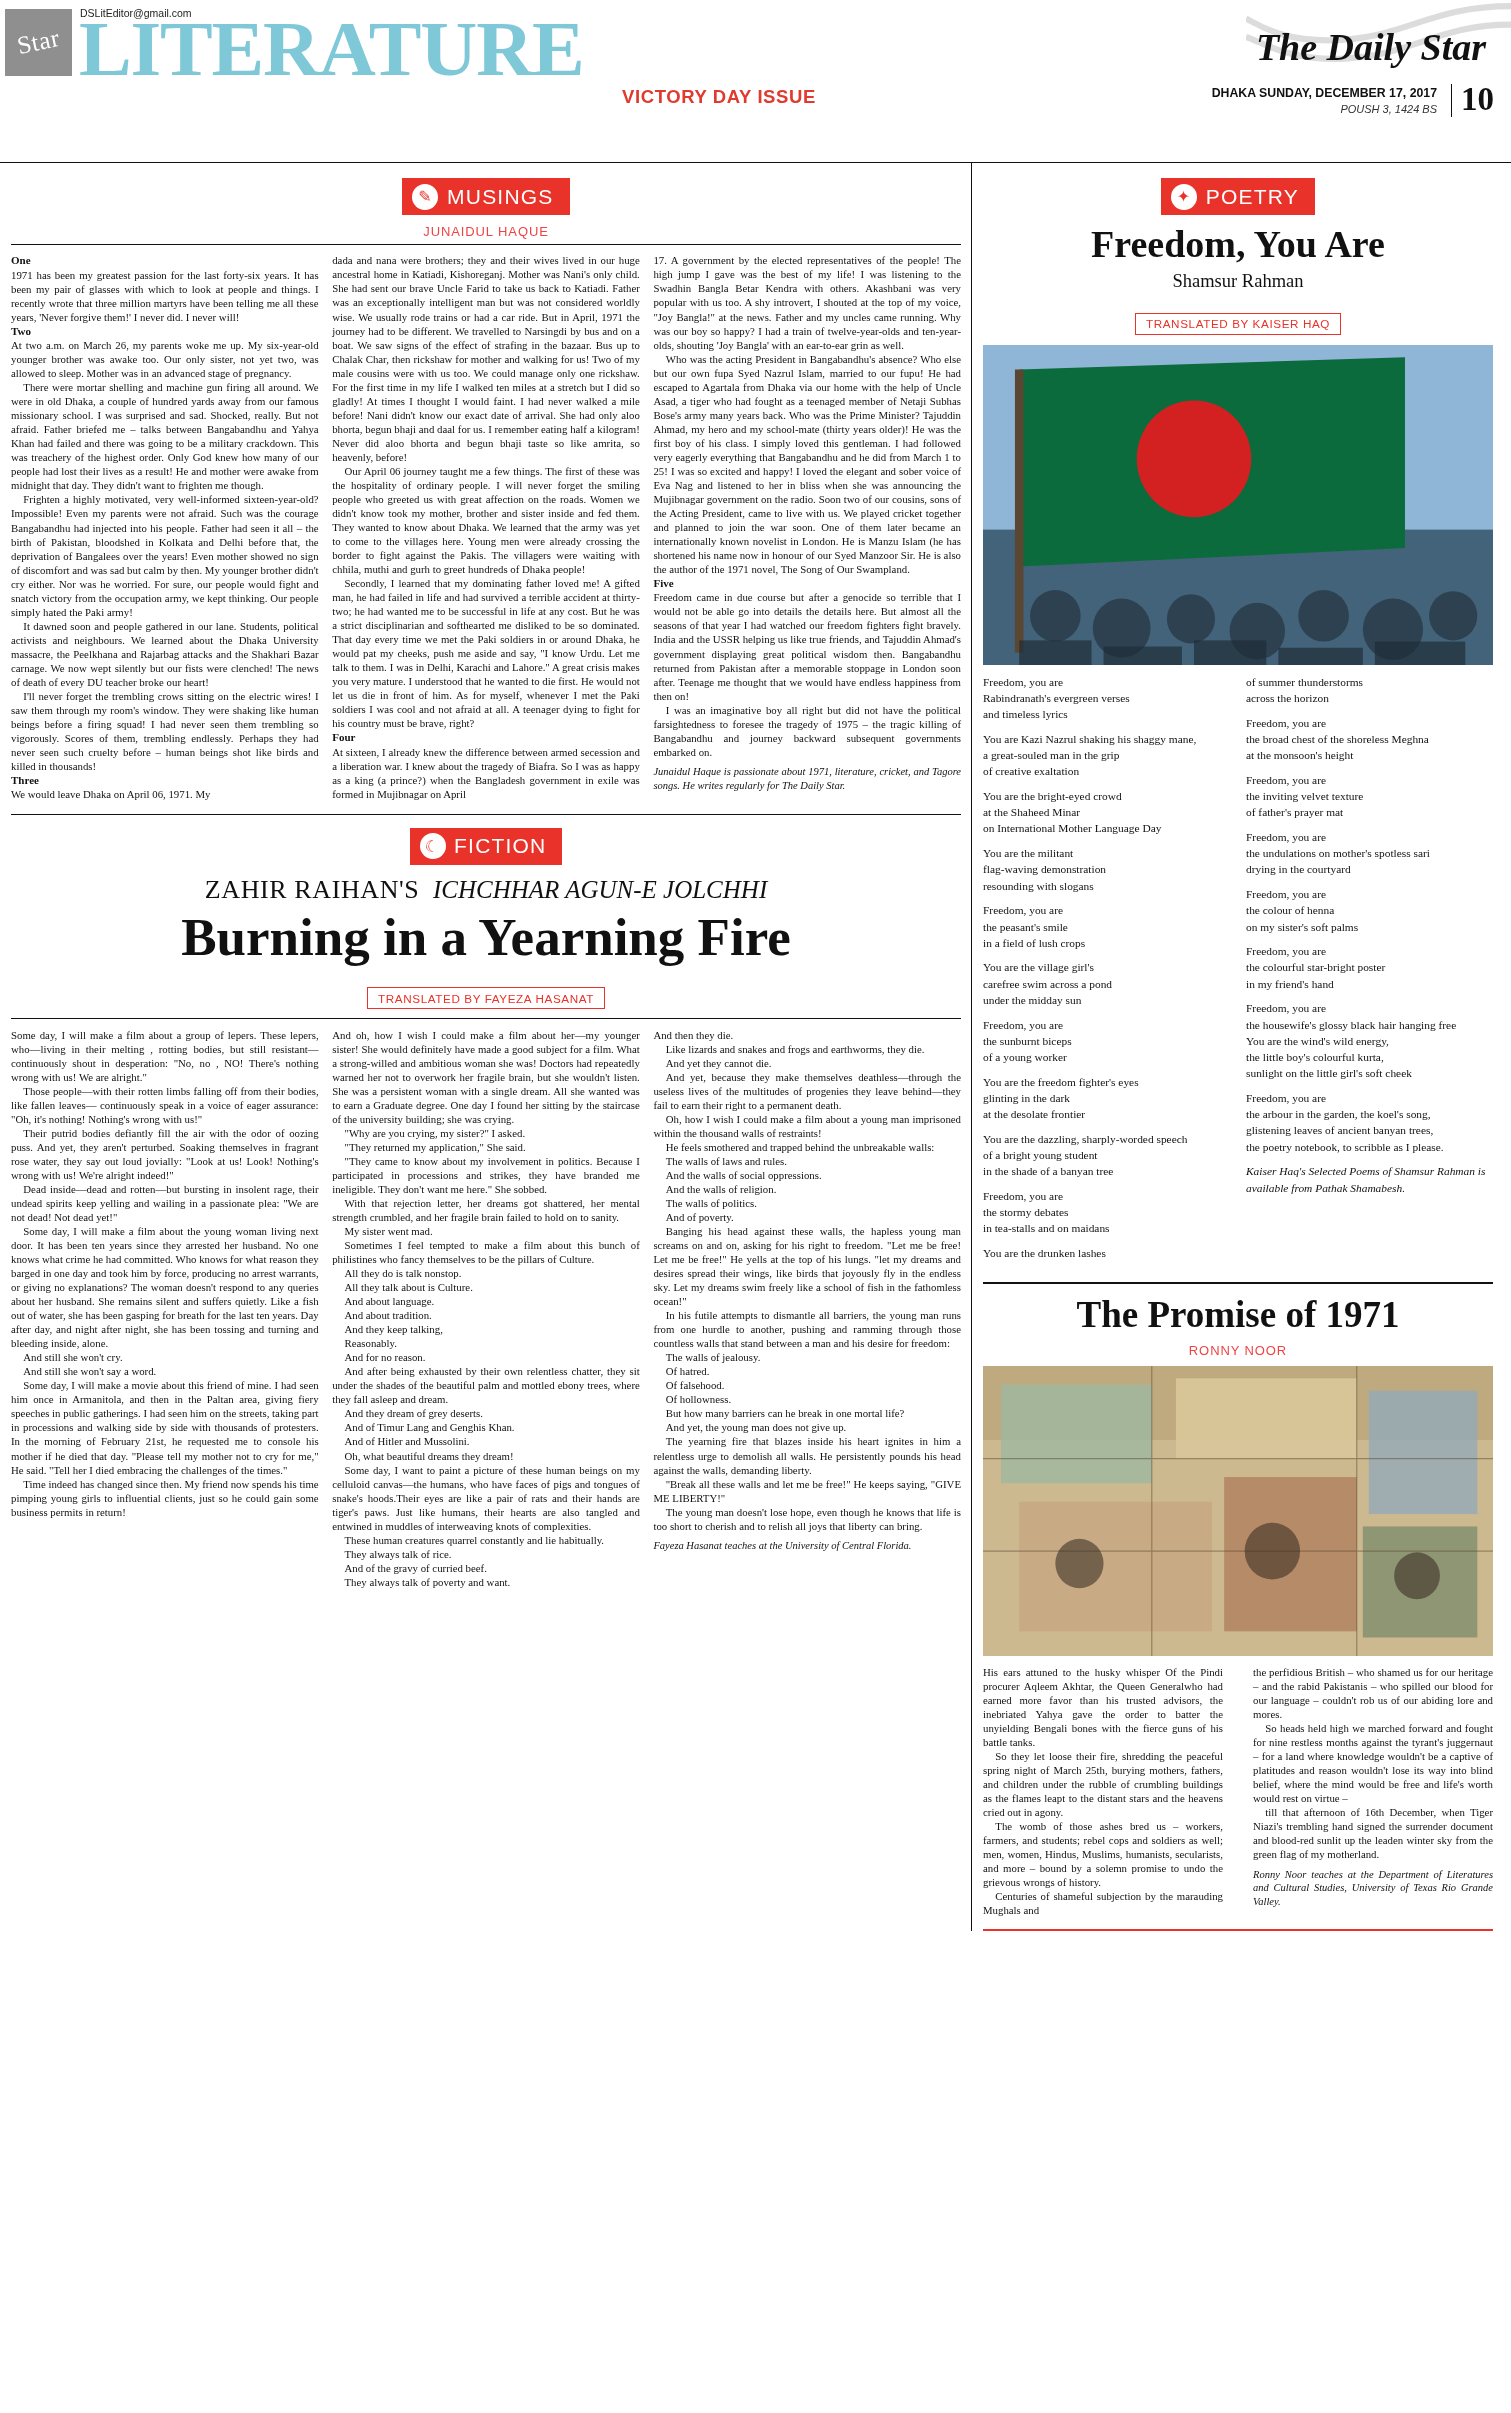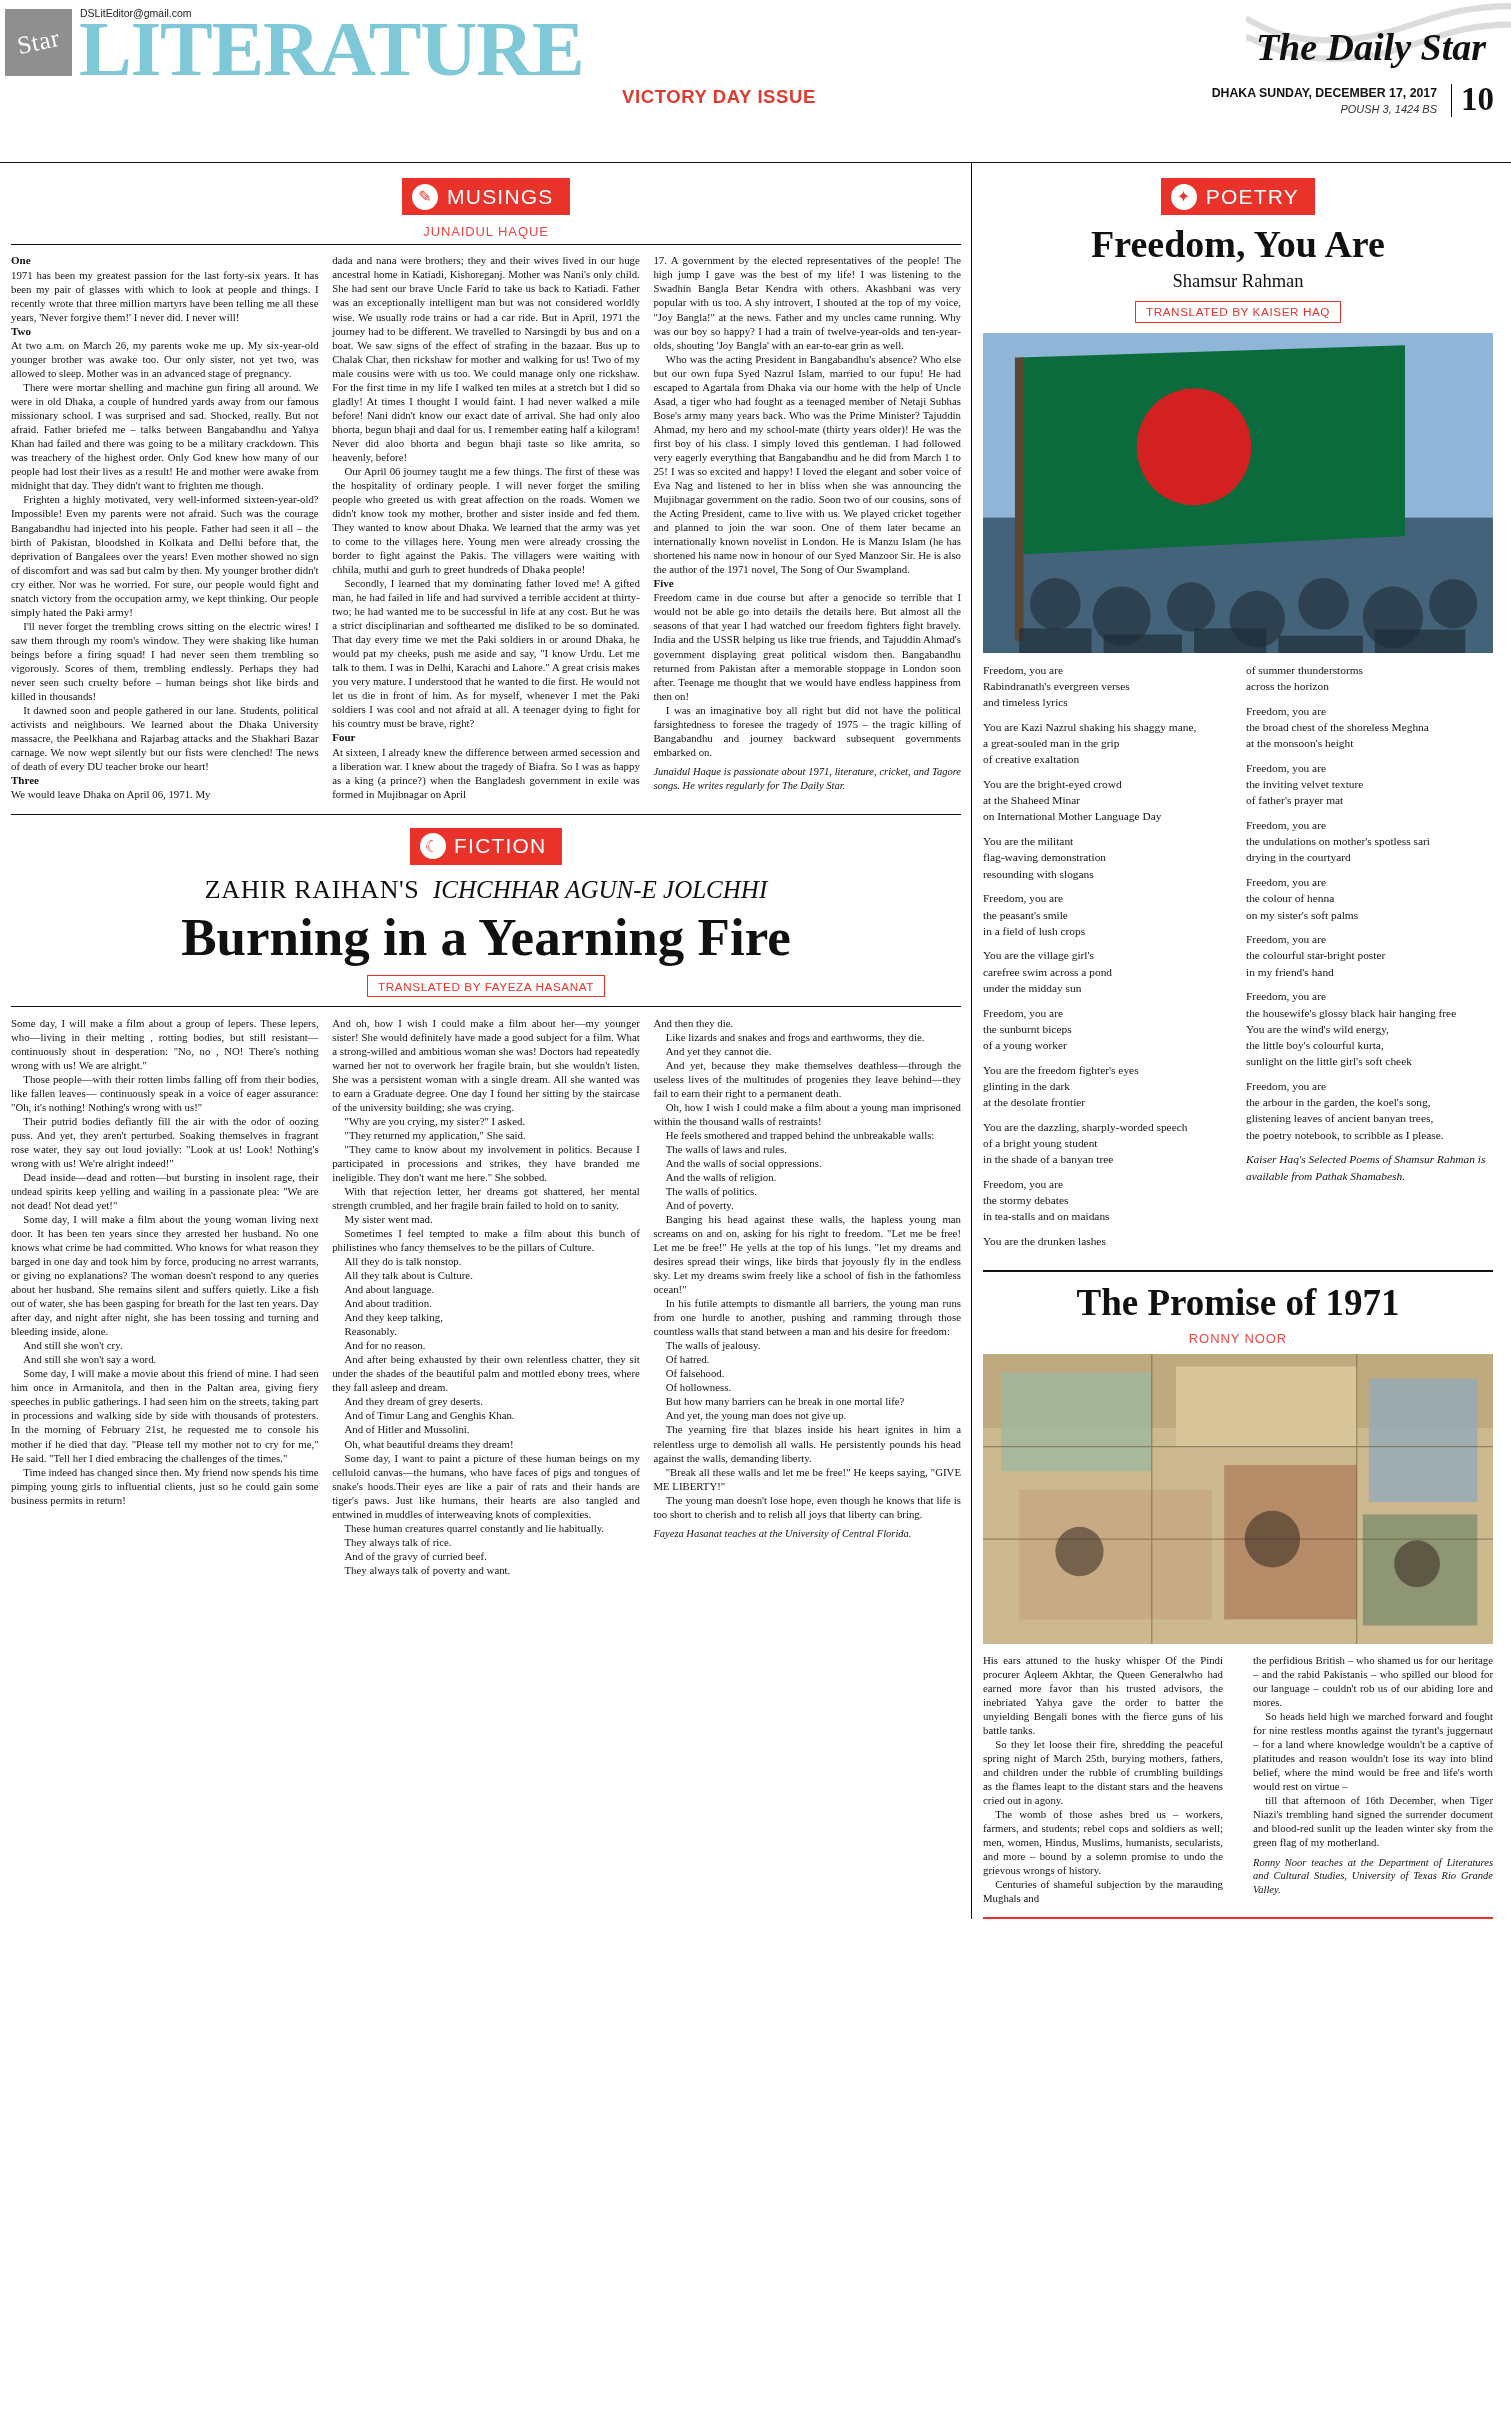--- a/index.html
+++ b/index.html
@@ -78,20 +78,21 @@
     text-align:center; line-height:1.02; color:#111;
   }
   .byline-red {
     text-align:center; color:#ef4444; font-family:"Liberation Sans", sans-serif;
     font-size:13px; letter-spacing:0.9px; margin:8.6px 0 3.7px;
   }
   .byline-box {
     display:inline-block; border:1.2px solid #e8322a; color:#e8322a;
     font-family:"Liberation Sans", sans-serif; font-size:11.7px; letter-spacing:0.6px;
     padding:3.7px 10px;
+    margin-top:12px;
   }
 
   
   .cols3 { display:flex; gap:13.6px; }
   .cols2 { display:flex; gap:30px; }
   .col { flex:1; }
   .col p, .col .para {
     font-family:"Liberation Serif", serif;
     font-size:10.8px; line-height:1.30; text-align:justify;
     margin:0 0 0 0; text-indent:12.3px;
@@ -176,22 +177,22 @@
       <div style="height:1.2px;background:#111;margin:5px 0 8.6px;"></div>
 
       <div class="cols3">
         <div class="col">
           <div class="para subhead">One</div>
           <div class="para noind">1971 has been my greatest passion for the last forty-six years. It has been my pair of glasses with which to look at people and things. I recently wrote that three million martyrs have been telling me all these years, 'Never forgive them!'  I never did. I never will!</div>
           <div class="para subhead">Two</div>
           <div class="para noind">At two a.m. on March 26, my parents woke me up. My six-year-old younger brother was awake too. Our only sister, not yet two, was allowed to sleep. Mother was in an advanced stage of pregnancy.</div>
           <div class="para">There were mortar shelling and machine gun firing all around. We were in old Dhaka, a couple of hundred yards away from our famous missionary school. I was surprised and sad. Shocked, really.  But not afraid. Father briefed me – talks between Bangabandhu and Yahya Khan had failed and there was going to be a military crackdown. This was treachery of the highest order. Only God knew how many of our people had lost their lives as a result! He and mother were awake from midnight that day. They didn't want to frighten me though.</div>
           <div class="para">Frighten a highly motivated, very well-informed sixteen-year-old? Impossible! Even my parents were not afraid. Such was the courage Bangabandhu had injected into his people. Father had seen it all – the birth of Pakistan, bloodshed in Kolkata and Delhi before that, the deprivation of Bangalees over the years! Even mother showed no sign of discomfort and was sad but calm by then.  My younger brother didn't cry either. Nor was he worried. For sure, our people would fight and snatch victory from the occupation army, we kept thinking. Our people simply hated the Paki army!</div>
+          <div class="para">It dawned soon and people gathered in our lane. Students, political activists and neighbours. We learned about the Dhaka University massacre, the Peelkhana and Rajarbag attacks and the Shakhari Bazar carnage. We now wept silently but our fists were clenched! The news of death of every DU teacher broke our heart!</div>
           <div class="para">I'll never forget the trembling crows sitting on the electric wires! I saw them through my room's window. They were shaking like human beings before a firing squad! I had never seen them trembling so vigorously. Scores of them, trembling endlessly. Perhaps they had never seen such cruelty before – human beings shot like birds and killed in thousands!</div>
-          <div class="para">It dawned soon and people gathered in our lane. Students, political activists and neighbours. We learned about the Dhaka University massacre, the Peelkhana and Rajarbag attacks and the Shakhari Bazar carnage. We now wept silently but our fists were clenched! The news of death of every DU teacher broke our heart!</div>
           <div class="para subhead">Three</div>
           <div class="para noind">We would leave Dhaka on April 06, 1971. My</div>
         </div>
         <div class="col">
           <div class="para noind">dada and nana were brothers; they  and their wives lived in our huge ancestral home in Katiadi, Kishoreganj. Mother was Nani's only child. She had sent our brave Uncle Farid to take us back to Katiadi. Father was an exceptionally intelligent man but was not considered worldly wise.  We usually rode trains or had a car ride. But in April, 1971 the journey had to be different. We travelled to Narsingdi by bus and on a boat. We saw signs of the effect of strafing in the bazaar. Bus up to Chalak Char, then rickshaw for mother and walking for us! Two of my male cousins were with us too. We could manage only one rickshaw. For the first time in my life I walked ten miles at a stretch but I did so gladly! At times I thought I would faint. I had never walked a mile before! Nani didn't know our exact date of arrival. She had only aloo bhorta, begun bhaji and daal for us. I remember eating half a kilogram! Never did aloo bhorta and begun bhaji taste so like amrita, so heavenly, before!</div>
           <div class="para">Our April 06 journey taught me a few things. The first of these was the hospitality of ordinary people. I will never forget the smiling people who greeted us with great affection on the roads. Women we didn't know took my mother, brother and sister inside and fed them. They wanted to know about Dhaka. We learned that the army was yet to come to the villages here. Young men were already crossing the border to fight against the Pakis. The villagers were waiting with chhila, muthi and gurh to greet hundreds of Dhaka people!</div>
           <div class="para">Secondly, I learned that my dominating father loved me! A gifted man, he had failed in life and had survived a terrible accident at thirty- two; he had wanted me to be successful in life at any cost. But he was a strict disciplinarian and softhearted me disliked to be so dominated. That day every time we met the Paki soldiers in or around Dhaka, he would pat my cheeks,  push me aside and say, "I know Urdu. Let me talk to them. I was in Delhi, Karachi and Lahore." A great crisis makes you very mature. I understood that he wanted to die first. He would not let us die in front of him. As for myself, whenever I met the Paki soldiers I was cool and not afraid at all. A teenager dying to fight for his country must be brave, right?</div>
           <div class="para subhead">Four</div>
           <div class="para noind">At sixteen, I already knew the difference between armed secession and a liberation war. I knew about the tragedy of Biafra. So I was as happy as a king (a prince?) when the Bangladesh government in exile was formed in Mujibnagar on April</div>
         </div>

